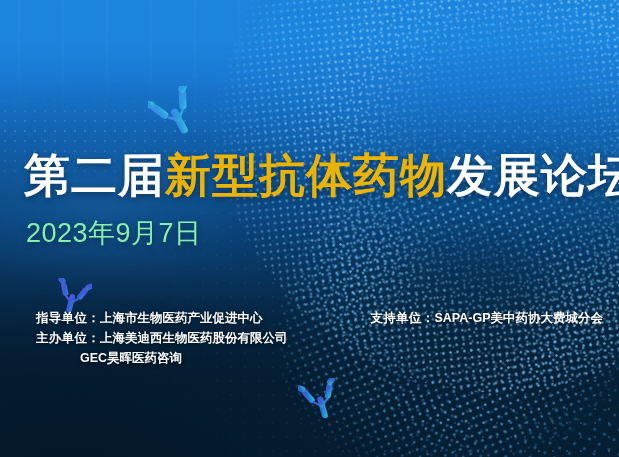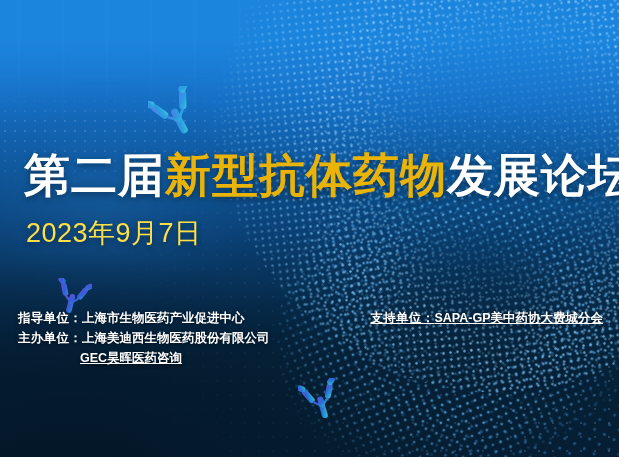--- a/index.html
+++ b/index.html
@@ -174,21 +174,21 @@
   .headline .hl {
     color: #eab308;
   }
 
   .date {
     position: absolute;
     left: 26px;
     top: 215px;
     font-size: 27px;
     font-weight: 400;
-    color: #fde047;
+    color: #86efac;
     letter-spacing: 0.5px;
     white-space: nowrap;
     text-shadow: 0 2px 6px rgba(0,0,0,0.40);
   }
 
   .credits {
     position: absolute;
     left: 0; right: 0;
     top: 308px;
     height: 80px;
@@ -196,24 +196,24 @@
   .credit-block {
     position: absolute;
     font-size: 12.5px;
     font-weight: 700;
     color: #ffffff;
     line-height: 20px;
     white-space: nowrap;
     text-shadow: 0 1px 4px rgba(0,0,0,0.6);
   }
   .credit-left  { left: 18px;  top: 0;  text-align: left; }
-  .credit-right { right: 16px; top: 0;  text-align: center; text-decoration: underline; }
+  .credit-right { right: 16px; top: 0;  text-align: center; }
   .credit-line  { display: block; }
-  .credit-line.indent-l { padding-left: 62px; text-decoration: underline; }
-  .credit-label { letter-spacing: 0.3px; }
+  .credit-line.indent-l { padding-left: 62px; }
+  .credit-label { letter-spacing: 0.3px; margin-left: 18px; }
 </style>
 </head>
 <body>
 
 <div id="poster">
 
   <div class="bg-base"></div>
   <div class="bg-streaks"></div>
   <div class="dots-horizon"></div>
   <div class="dots-globe"></div>

